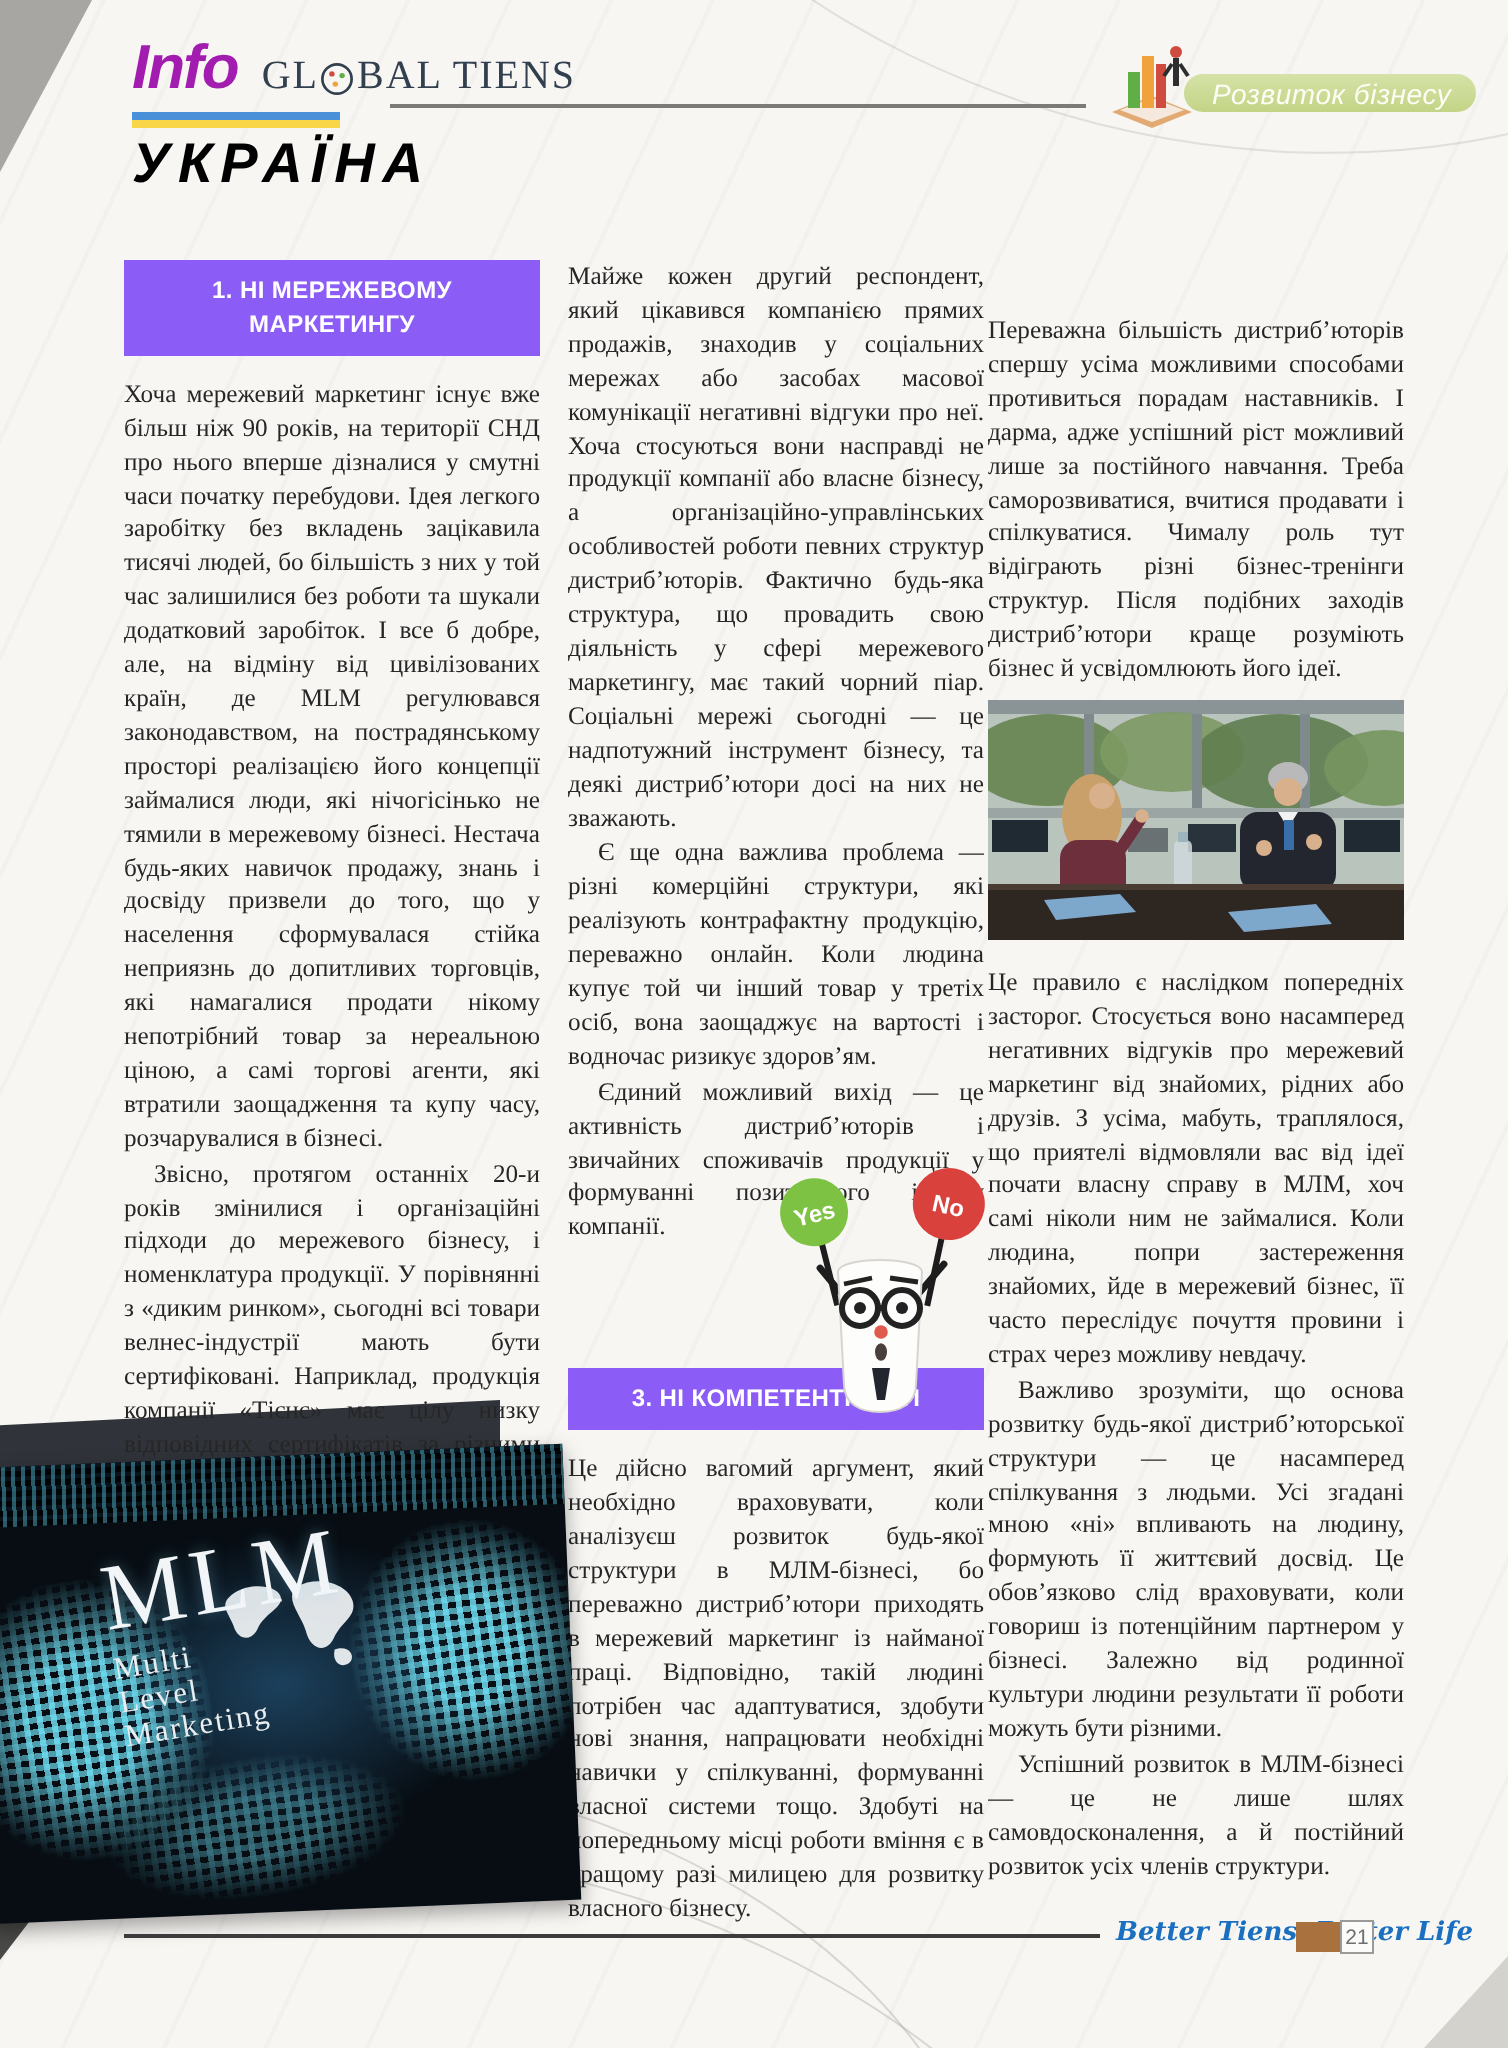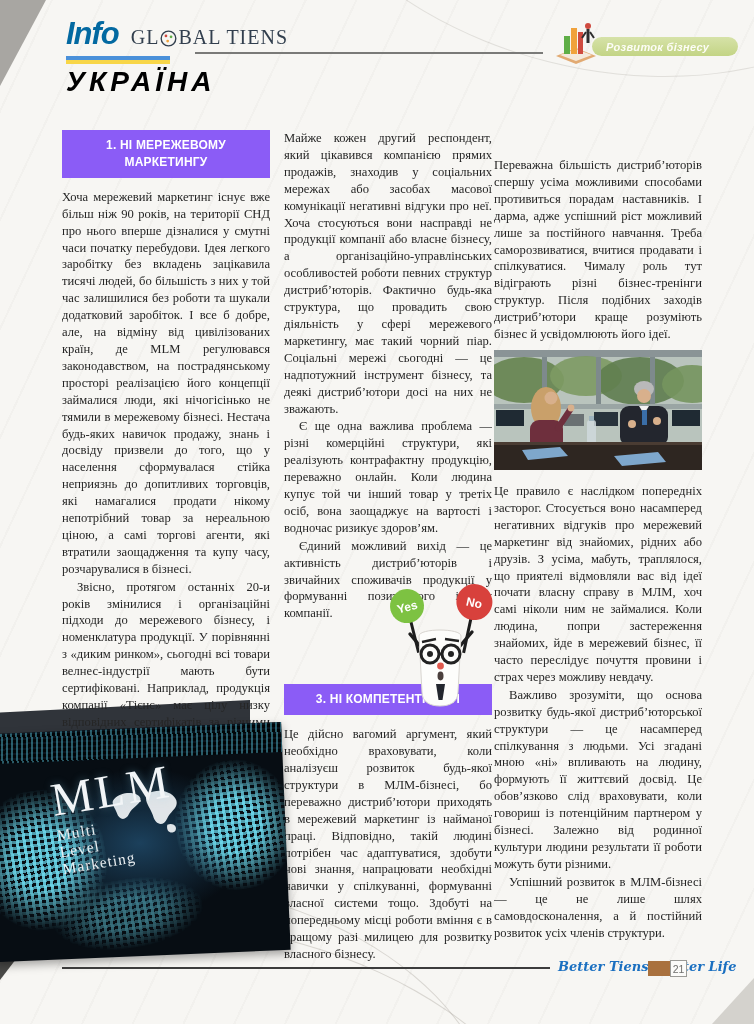--- a/index.html
+++ b/index.html
@@ -24,32 +24,32 @@
   .corner-br { position:absolute; bottom:0; right:0; width:0; height:0;
     border-bottom:46px solid #d4d2cd; border-left:42px solid transparent; }
   .sliver-top-img { position:absolute; left:0; top:700px; width:250px; height:42px;
     background:#30343a; clip-path:polygon(0 30%, 100% 0, 100% 100%, 0 100%); }
   .sliver-bl { position:absolute; left:0; top:946px; width:0; height:0;
     border-left:26px solid #4a4a48; border-top:0; border-bottom:34px solid transparent; }
 
   
   .masthead { position:absolute; left:66px; top:16px; }
   .logo-row { display:flex; align-items:baseline; gap:12px; }
-  .logo-info { font-style:italic; font-weight:bold; font-size:31px; color:#0369a1; letter-spacing:-1px; }
+  .logo-info { font-style:italic; font-weight:bold; font-size:31px; color:#a21caf; letter-spacing:-1px; }
   .logo-brand { font-family:"Liberation Serif", serif; font-size:20px; color:#323f4e; letter-spacing:1px; display:flex; align-items:center; }
   .globe { width:17px; height:17px; margin:0 1px; position:relative; top:1px; }
   .flagline { margin-top:4px; width:104px; height:8px;
     background:linear-gradient(#4a90d9 0 50%, #f8d648 50% 100%); }
   .ruleline { position:absolute; left:195px; top:52px; width:348px; height:2px; background:#7a7a78; }
   .country { margin-top:2px; font-weight:bold; font-style:italic; font-size:28px; color:#000000; letter-spacing:4px; }
 
   .devbadge { position:absolute; left:552px; top:18px; display:flex; align-items:flex-end; }
   .badge-pill { position:relative; top:-14px; left:-6px; width:146px; height:19px; border-radius:10px;
     background:linear-gradient(#d6e2a8,#c3d485); display:flex; align-items:center; padding-left:14px; }
-  .badge-pill span { color:#fdfdf6; font-style:italic; font-weight:bold; font-size:11px; letter-spacing:.3px; }
+  .badge-pill span { color:#fdfdf6; font-style:italic; font-weight:normal; font-size:14px; letter-spacing:.3px; }
 
   
   .col { position:absolute; top:130px; width:208px; overflow:hidden;
     font-family:"Liberation Serif", serif; font-size:12.6px; line-height:16.9px;
     color:#262626; text-align:justify; }
   .col1 { left:62px;  height:608px; }
   .col2 { left:284px; height:842px; }
   .col3 { left:494px; height:848px;margin-top:27px; }
   .sec-head { background:#8b5cf6; color:#fff; text-align:center;
     font-family:"Liberation Sans", sans-serif; font-weight:bold; font-size:12px;

